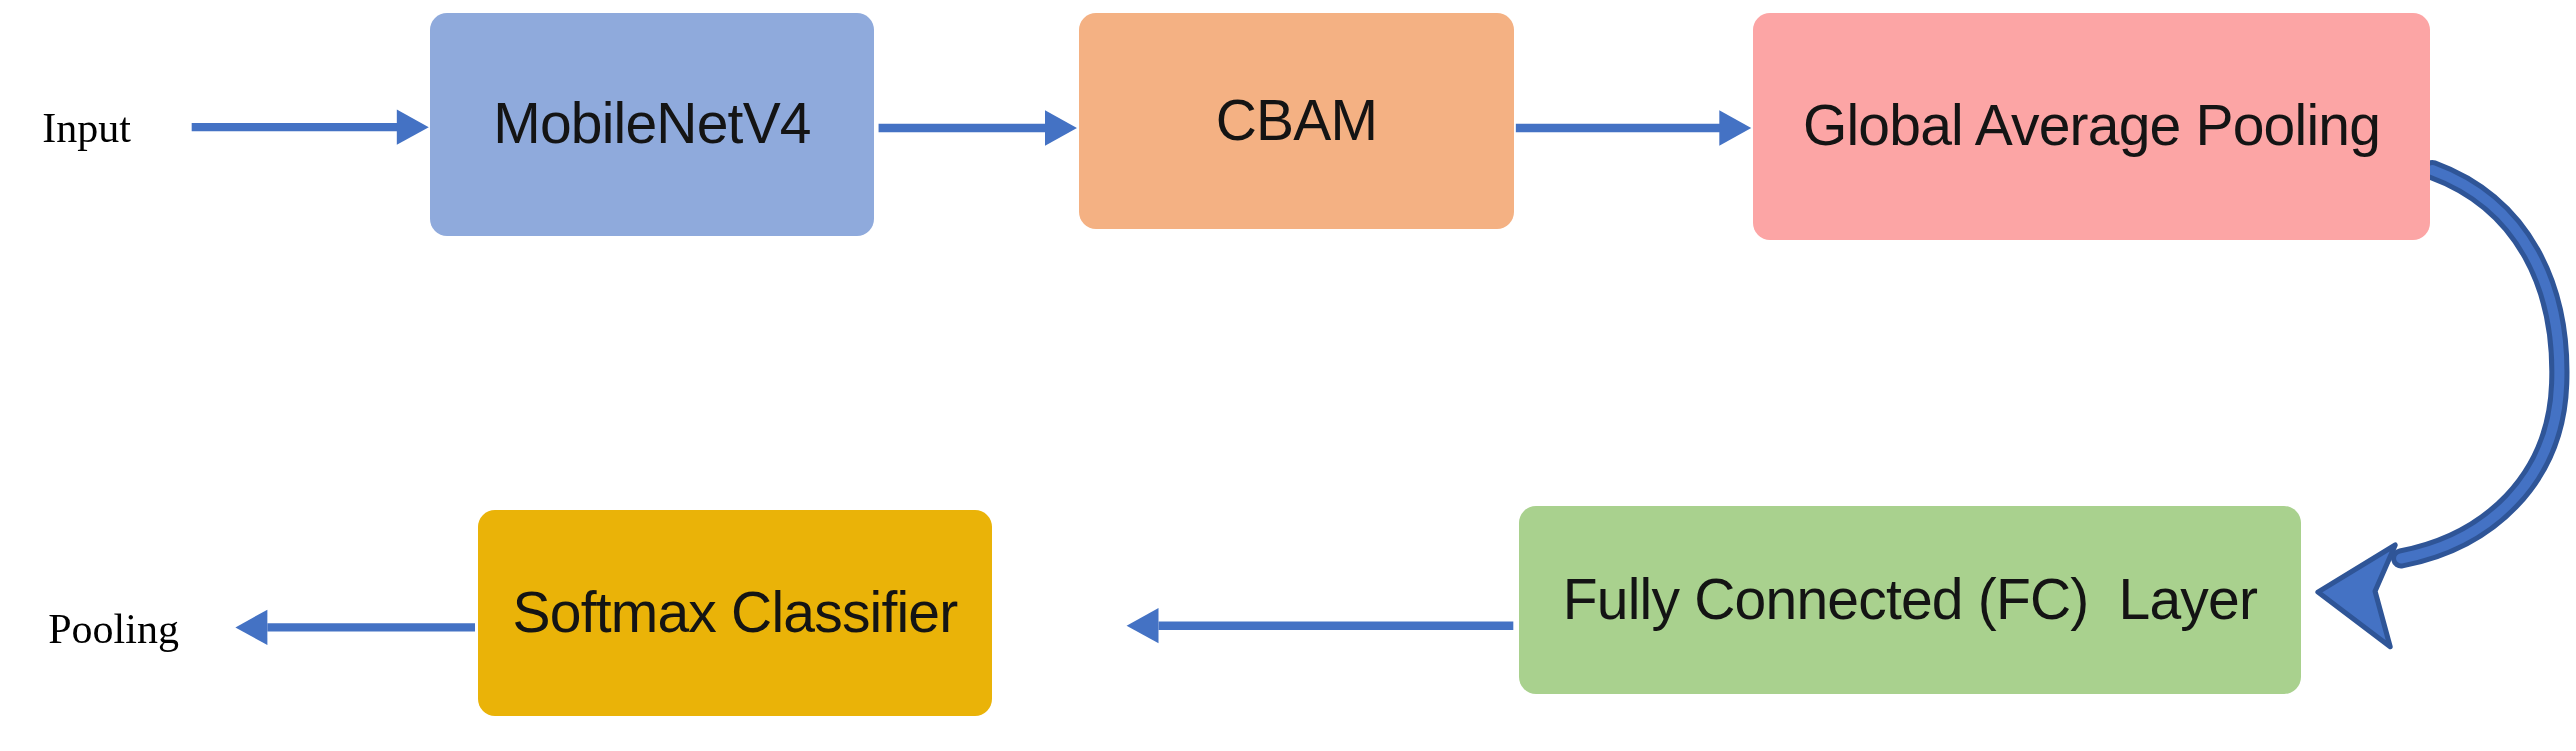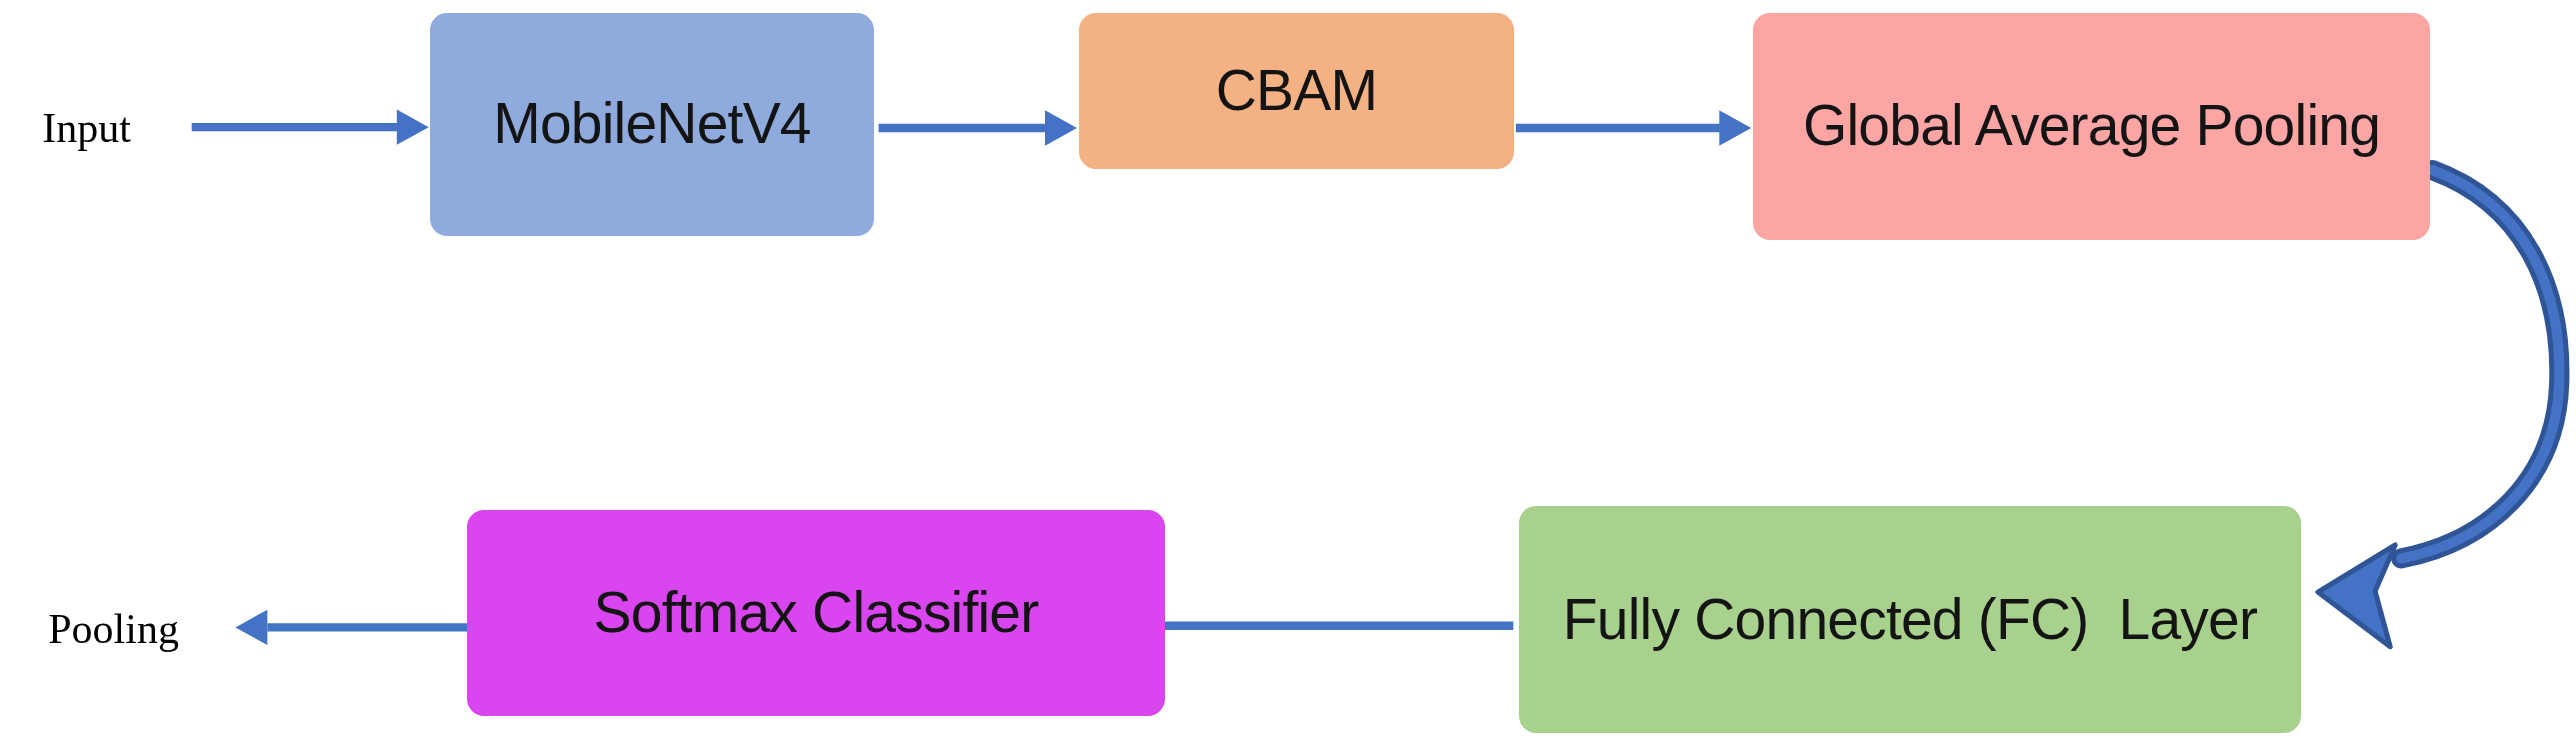--- a/index.html
+++ b/index.html
@@ -64,30 +64,30 @@
   </svg>
 
   <div class="io-label" style="left:6.7px;top:92px;width:160px;">Input</div>
 
   <div class="io-label" style="left:12.6px;top:593px;width:202px;">Pooling</div>
 
   <div class="node" style="left: 430px; top: 12.6px; width: 444px; height: 223px; background: rgb(143, 170, 220);">
     <span class="node-label">MobileNetV4</span>
   </div>
 
-  <div class="node" style="left: 1079px; top: 12.6px; width: 435px; height: 156px; background: rgb(244, 177, 131);">
+  <div class="node" style="left: 1079px; top: 12.6px; width: 435px; height: 216px; background: rgb(244, 177, 131);">
     <span class="node-label">CBAM</span>
   </div>
 
   <div class="node" style="left: 1753px; top: 12.6px; width: 677px; height: 227px; background: #fca5a5;">
     <span class="node-label">Global Average Pooling</span>
   </div>
 
-  <div class="node" style="left: 1519px; top: 506px; width: 782px; height: 227px; background: rgb(169, 209, 142);">
+  <div class="node" style="left: 1519px; top: 506px; width: 782px; height: 188px; background: rgb(169, 209, 142);">
     <span class="node-label">Fully Connected (FC)  Layer</span>
   </div>
 
-  <div class="node" style="left: 467px; top: 510px; width: 698px; height: 206px; background: #d946ef;">
+  <div class="node" style="left: 478px; top: 510px; width: 514px; height: 206px; background: #eab308;">
     <span class="node-label">Softmax Classifier</span>
   </div>
 
 </div>
 
 
 </body></html>

